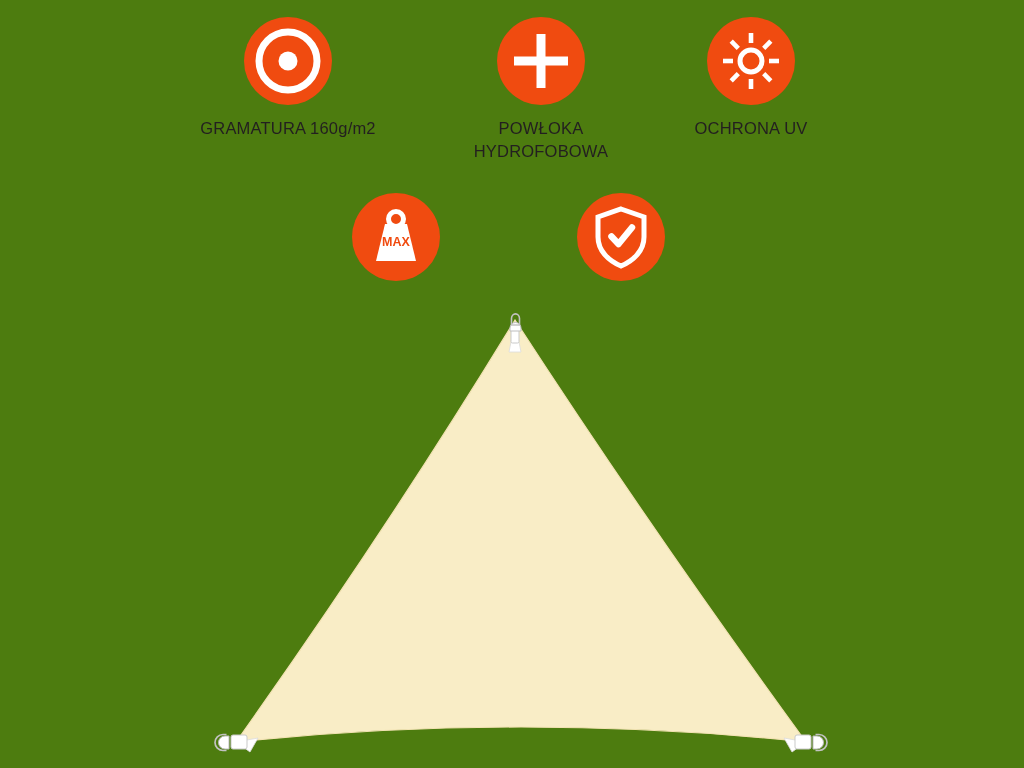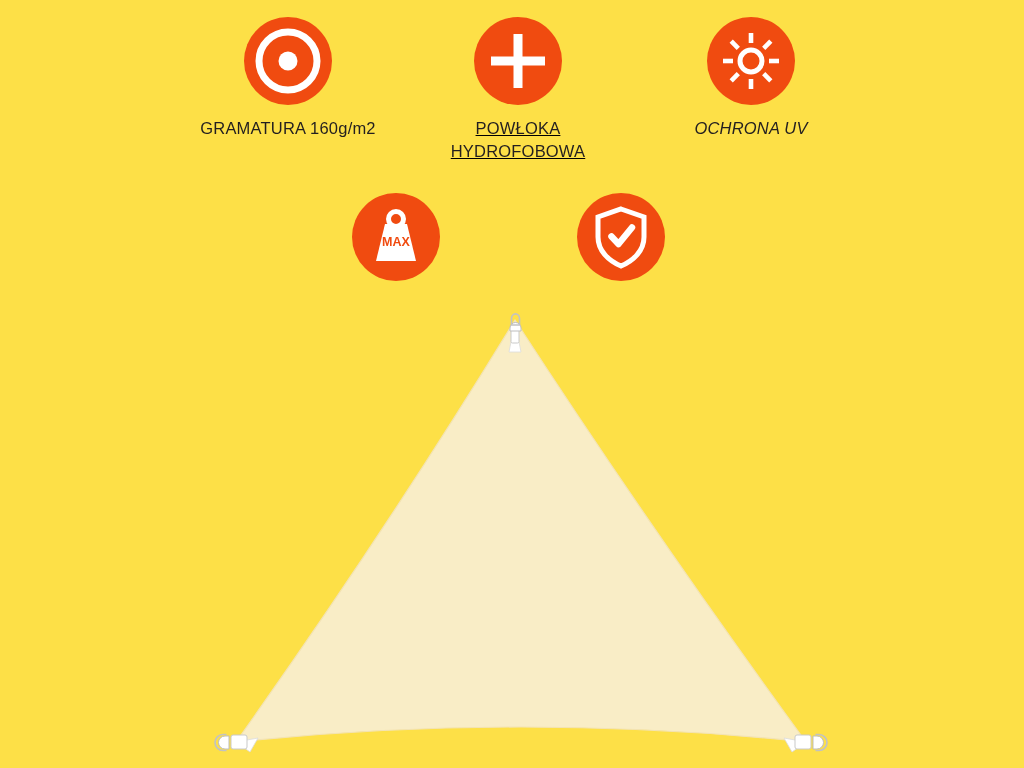--- a/index.html
+++ b/index.html
@@ -10,21 +10,21 @@
     width: 1024px;
     height: 768px;
     background: #ffffff;
     font-family: "Liberation Sans", sans-serif;
     overflow: hidden;
   }
   #page {
     position: relative;
     width: 1024px;
     height: 768px;
-    background: #fde047;
+    background: #4d7c0f;
   }
 
   
   .feature {
     position: absolute;
     display: flex;
     flex-direction: column;
     align-items: center;
     width: 230px;
     margin-left: -115px;
@@ -45,22 +45,22 @@
     text-align: center;
     color: #231f20;
     font-size: 16.5px;
     letter-spacing: .2px;
     line-height: 1.38;
     white-space: pre-line;
   }
 
   
   #feat-0 { left: 288px; top: 17px; }
-  #feat-1 { left: 518px; top: 17px; text-decoration: underline; }
-  #feat-2 { left: 751px; top: 17px; font-style: italic; }
+  #feat-1 { left: 541px; top: 17px; }
+  #feat-2 { left: 751px; top: 17px; }
   #feat-3 { left: 396px; top: 193px; }
   #feat-4 { left: 621px; top: 193px; }
 
   
   #sail-wrap {
     position: absolute;
     left: 0;
     top: 0;
     width: 1024px;
     height: 768px;

